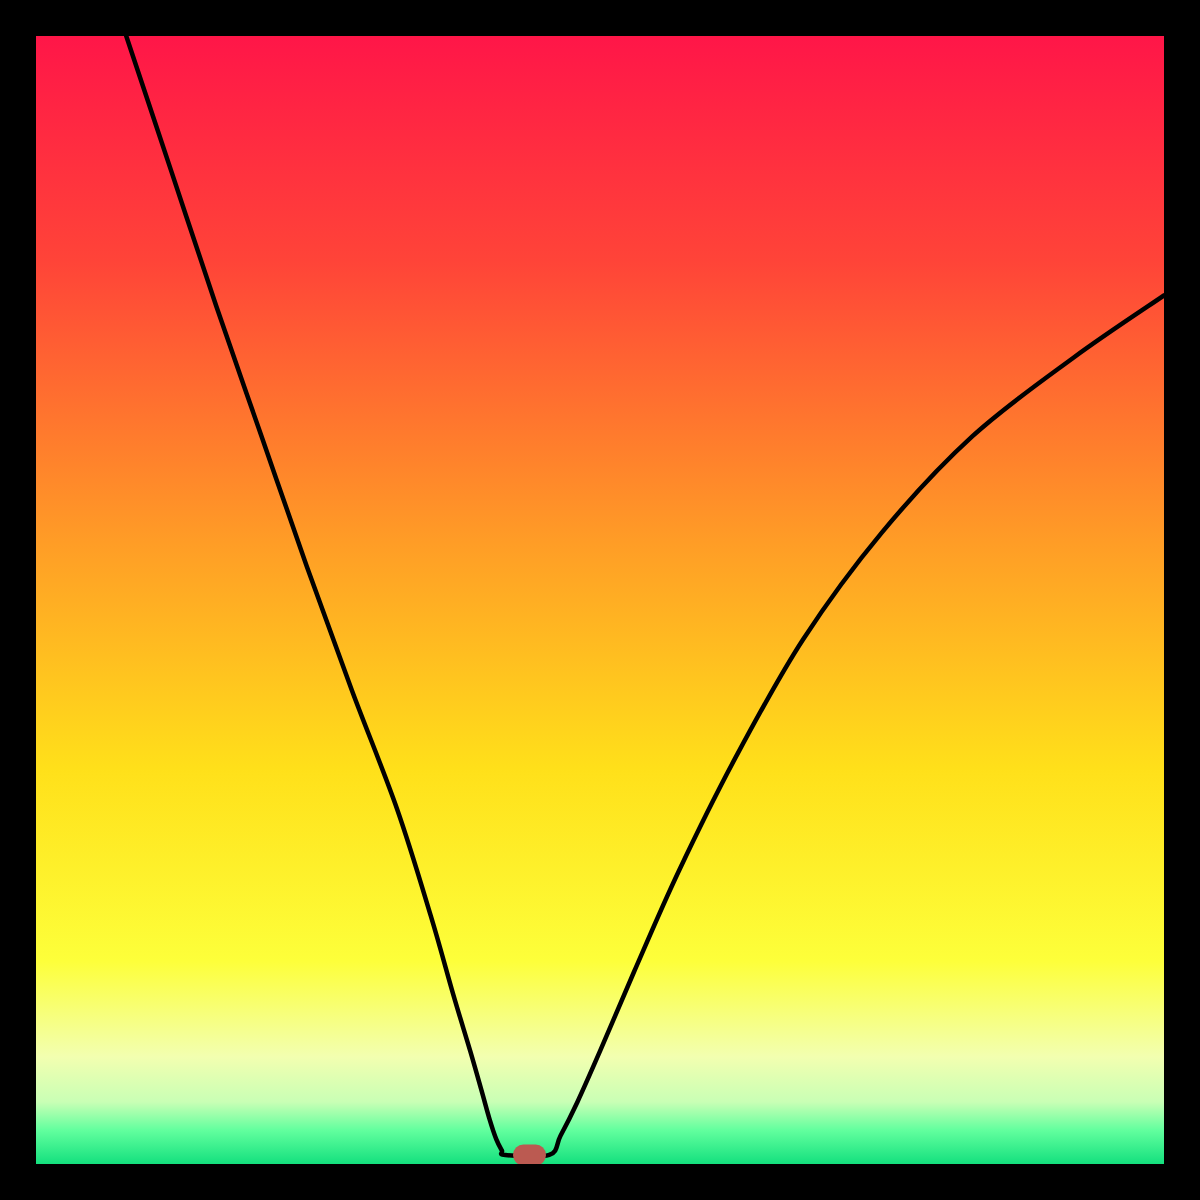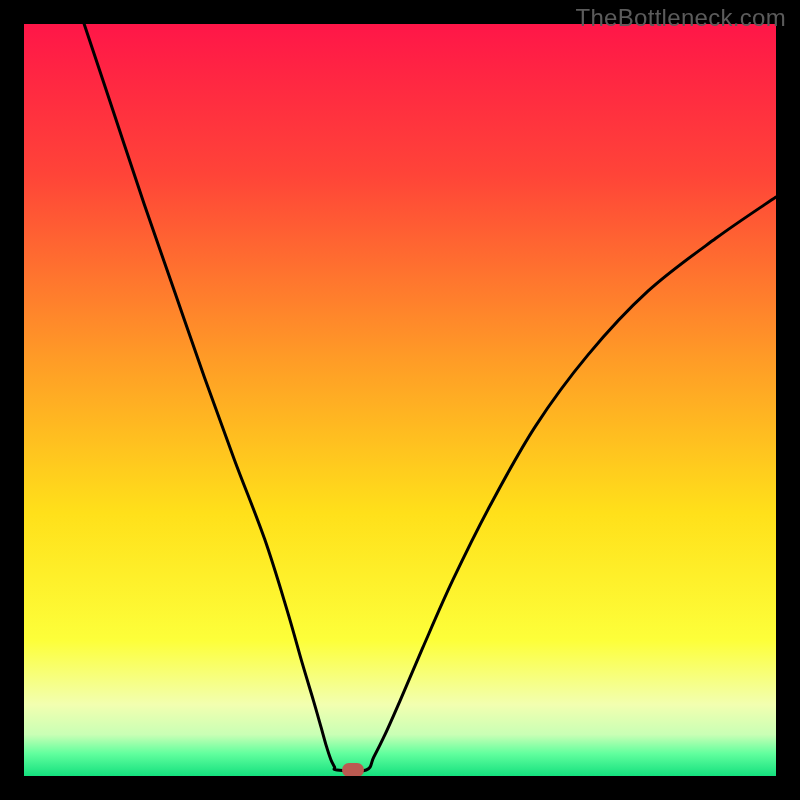--- a/index.html
+++ b/index.html
@@ -45,21 +45,20 @@
     width: 22px;
     height: 14px;
     background: #bb5a51;
     border-radius: 7px;
   }
 </style>
 </head>
 <body>
 
 <div class="frame">
-  <div class="watermark">TheBottleneck.com</div>
 
   <div class="plot-area">
     <svg viewBox="0 0 752 752" preserveAspectRatio="none">
       <defs>
         <linearGradient id="bg-grad" x1="0" y1="0" x2="0" y2="1">
             <stop offset="0%" stop-color="#ff1648"></stop>
             <stop offset="20%" stop-color="#ff4438"></stop>
             <stop offset="45%" stop-color="#ff9d26"></stop>
             <stop offset="65%" stop-color="#ffe01a"></stop>
             <stop offset="82%" stop-color="#fdff3a"></stop>

